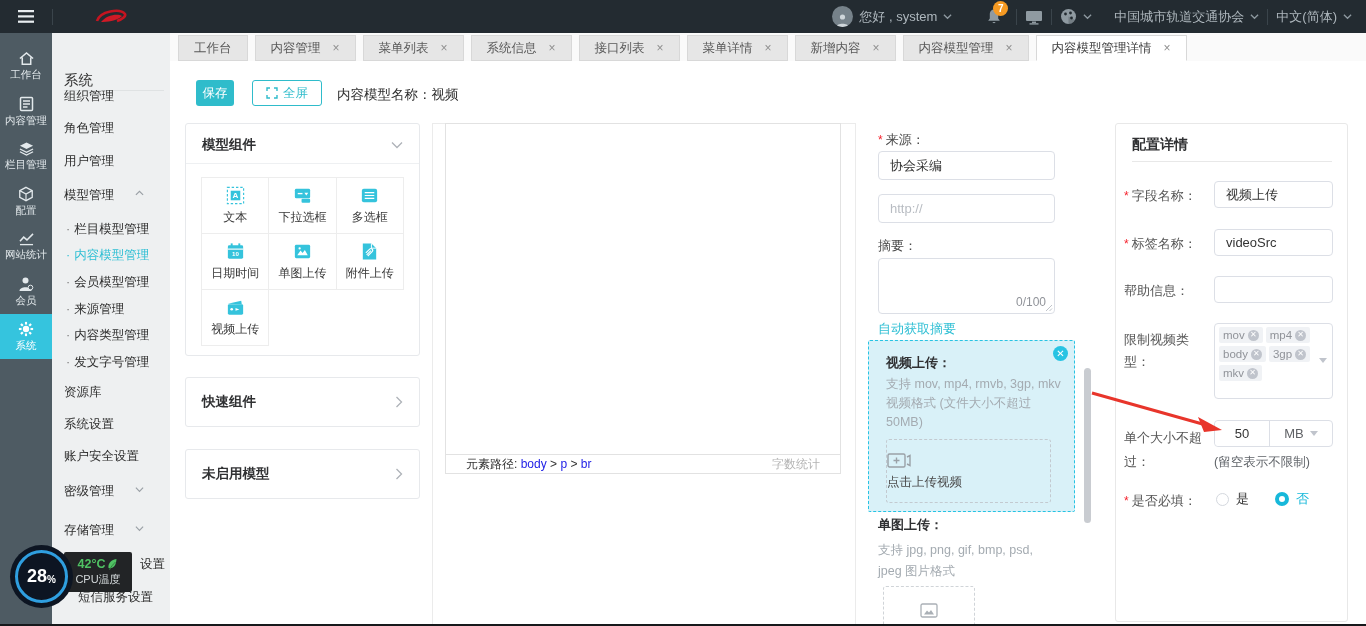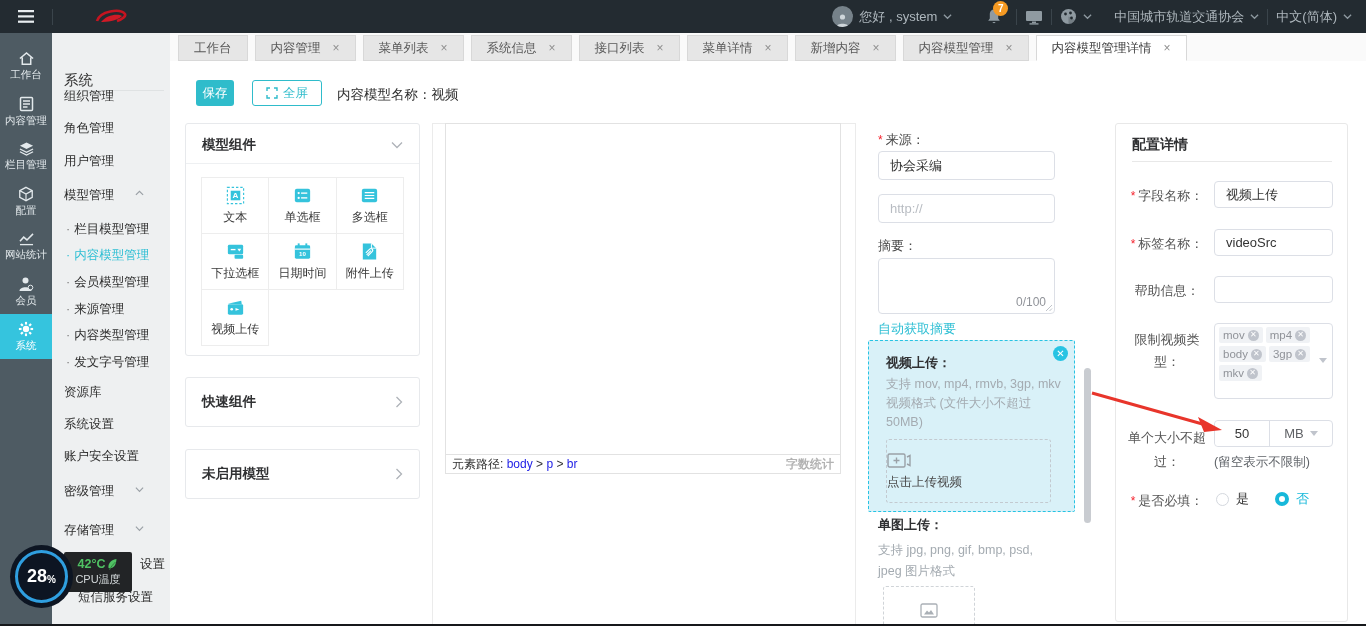--- a/index.html
+++ b/index.html
@@ -79,24 +79,24 @@
   .comp-grid { margin:13px 15px; display:grid; grid-template-columns:repeat(3,1fr);
                border-left:1px solid #ededed; border-top:1px solid #ededed; }
   .comp-cell { height:56px; border-right:1px solid #ededed; border-bottom:1px solid #ededed;
                display:flex; flex-direction:column; align-items:center; justify-content:center; gap:3px;
                font-size:12px; color:#3a3a3a; cursor:pointer; }
 
   
   .editor-wrap { left:432px; top:123px; width:424px; height:503px; border:1px solid #ebebeb; background:#fff; }
   .editor-area { left:445px; top:123px; width:396px; height:332px; border:1px solid #e2e2e2; background:#fff; }
   .editor-status { left:445px; top:455px; width:396px; height:19px; border:1px solid #e2e2e2; border-top:none;
-                   display:flex; align-items:flex-end; justify-content:space-between; padding:0 6px;
+                   display:flex; align-items:flex-end; justify-content:space-between; padding:0 20px;
                    font-size:12px; color:#333; background:#fff; }
   .epath a { color:#2222e6; text-decoration:none; cursor:pointer; }
-  .wordcount { color:#b3b3b3;font-weight:bold; }
+  .wordcount { color:#b3b3b3; }
 
   
   .f-label { font-size:13px; color:#4a4a4a; }
   .req-star { color:#f5222d; margin-right:3px; font-size:12px; }
   .inp { border:1px solid #dcdfe6; border-radius:4px; background:#fff; font-size:13px; color:#333;
          padding:0 11px; outline:none; font-family:inherit; }
   .inp::placeholder { color:#b8bcc2; }
   .txta { position:relative; border:1px solid #dcdfe6; border-radius:4px; background:#fff; }
   .txta .counter { position:absolute; right:8px; bottom:4px; color:#909399; font-size:12px; }
   .txta .grip { position:absolute; right:1px; bottom:1px; }
@@ -116,21 +116,21 @@
   .img-box { left:883px; top:586px; width:92px; height:60px; border:1px dashed #d0d4d8; border-radius:3px;
              display:flex; justify-content:center; padding-top:16px; }
 
   .scrollthumb { left:1084px; top:368px; width:7px; height:155px; background:#c9ccd1; border-radius:4px; }
 
   
   .config { left:1115px; top:123px; width:233px; height:499px; background:#fff;
             border:1px solid #e8e8e8; border-radius:3px; }
   .cfg-title { position:absolute; left:16px; top:12px; font-size:14px; font-weight:bold; color:#303133; }
   .cfg-div { position:absolute; left:16px; top:37px; width:200px; height:1px; background:#e8e8e8; }
-  .cfg-label { position:absolute; font-size:13px; color:#555; text-align:center; width:86px; left:8px; }
+  .cfg-label { position:absolute; font-size:13px; color:#555; text-align:left; width:86px; left:8px; }
   .cfg-inp { position:absolute; left:98px; width:119px; height:27px; }
   .tagbox { position:absolute; left:98px; top:199px; width:119px; height:76px; border:1px solid #dcdfe6;
             border-radius:4px; padding:3px 14px 3px 4px; display:flex; flex-wrap:wrap; gap:3px; align-content:flex-start; }
   .tag { background:#f0f2f5; border-radius:2px; height:16px; display:flex; align-items:center; gap:3px;
          padding:0 4px; font-size:11.5px; color:#909399; }
   .tag .tx { width:11px; height:11px; border-radius:50%; background:#c0c4cc; color:#fff; font-size:8px;
              display:flex; align-items:center; justify-content:center; cursor:pointer; line-height:1; }
   .caret { width:0; height:0; border-left:4px solid transparent; border-right:4px solid transparent;
            border-top:5px solid #c0c4cc; display:inline-block; }
   .sizegrp { position:absolute; left:98px; top:296px; width:119px; height:27px; border:1px solid #dcdfe6;
@@ -382,53 +382,51 @@
     <div class="comp-cell">
       <svg width="21" height="21" viewBox="0 0 22 22">
           <rect x="2.5" y="2.5" width="17" height="17" fill="none" stroke="#35c3dc" stroke-width="1.2" stroke-dasharray="2.5 2"></rect>
           <rect x="6" y="6" width="10" height="10" fill="#35c3dc"></rect>
           <text x="11" y="13.8" font-size="8.5" font-weight="bold" fill="#fff" text-anchor="middle">A</text>
         </svg>
       <span>文本</span>
     </div>
     <div class="comp-cell">
       <svg width="21" height="21" viewBox="0 0 22 22">
-          <rect x="3" y="4" width="16" height="14" rx="2" fill="#35c3dc"></rect>
-          <circle cx="7" cy="8.5" r="1.2" fill="#fff"></circle>
-          <path d="M9.5,8.5 H16" stroke="#fff" stroke-width="1.4"></path>
-          <circle cx="7" cy="13.5" r="1.2" fill="#fff"></circle>
-          <path d="M9.5,13.5 H16" stroke="#fff" stroke-width="1.4"></path>
-        </svg>
-      <span>单选框</span>
+          <rect x="3" y="4" width="16" height="10" rx="1.5" fill="#35c3dc"></rect>
+          <path d="M6,9 H11" stroke="#fff" stroke-width="1.4"></path>
+          <path d="M13,8 L17,8 L15,11 Z" fill="#fff"></path>
+          <rect x="10" y="14.5" width="9" height="4" rx="1" fill="#35c3dc"></rect>
+        </svg>
+      <span>下拉选框</span>
     </div>
     <div class="comp-cell">
       <svg width="21" height="21" viewBox="0 0 22 22">
           <rect x="3" y="4" width="16" height="14" rx="2" fill="#35c3dc"></rect>
           <path d="M6,8 H16 M6,11 H16 M6,14 H16" stroke="#fff" stroke-width="1.3"></path>
         </svg>
       <span>多选框</span>
-    </div>
-    <div class="comp-cell">
-      <svg width="21" height="21" viewBox="0 0 22 22">
-          <rect x="3" y="4" width="16" height="10" rx="1.5" fill="#35c3dc"></rect>
-          <path d="M6,9 H11" stroke="#fff" stroke-width="1.4"></path>
-          <path d="M13,8 L17,8 L15,11 Z" fill="#fff"></path>
-          <rect x="10" y="14.5" width="9" height="4" rx="1" fill="#35c3dc"></rect>
-        </svg>
-      <span>下拉选框</span>
     </div>
     <div class="comp-cell">
       <svg width="21" height="21" viewBox="0 0 22 22">
           <rect x="3" y="4.5" width="16" height="14" rx="1.5" fill="#35c3dc"></rect>
           <rect x="6" y="2.5" width="2" height="4" fill="#35c3dc"></rect>
           <rect x="14" y="2.5" width="2" height="4" fill="#35c3dc"></rect>
           <path d="M3,8.5 H19" stroke="#fff" stroke-width="1.2"></path>
           <text x="11" y="16" font-size="6.5" font-weight="bold" fill="#fff" text-anchor="middle">10</text>
         </svg>
       <span>日期时间</span>
+    </div>
+    <div class="comp-cell">
+      <svg width="21" height="21" viewBox="0 0 22 22">
+          <rect x="3" y="4" width="16" height="14" rx="1.5" fill="#35c3dc"></rect>
+          <path d="M5.5,15 L9,10 11,12.5 13.5,9.5 16.5,15 Z" fill="#fff"></path>
+          <circle cx="8" cy="7.8" r="1.2" fill="#fff"></circle>
+        </svg>
+      <span>单图上传</span>
     </div>
     <div class="comp-cell">
       <svg width="21" height="21" viewBox="0 0 22 22">
           <path d="M4,2.5 H13 L18,7.5 V19.5 H4 Z" fill="#35c3dc"></path>
           <path d="M13,2.5 V7.5 H18" fill="none" stroke="#fff" stroke-width="1"></path>
           <path d="M8,14.5 L12.5,10 M7.2,12.5 l4,-4 a1.8,1.8 0 0 1 2.6,2.6 l-4.6,4.6" fill="none" stroke="#fff" stroke-width="1.2"></path>
         </svg>
       <span>附件上传</span>
     </div>
     <div class="comp-cell">

